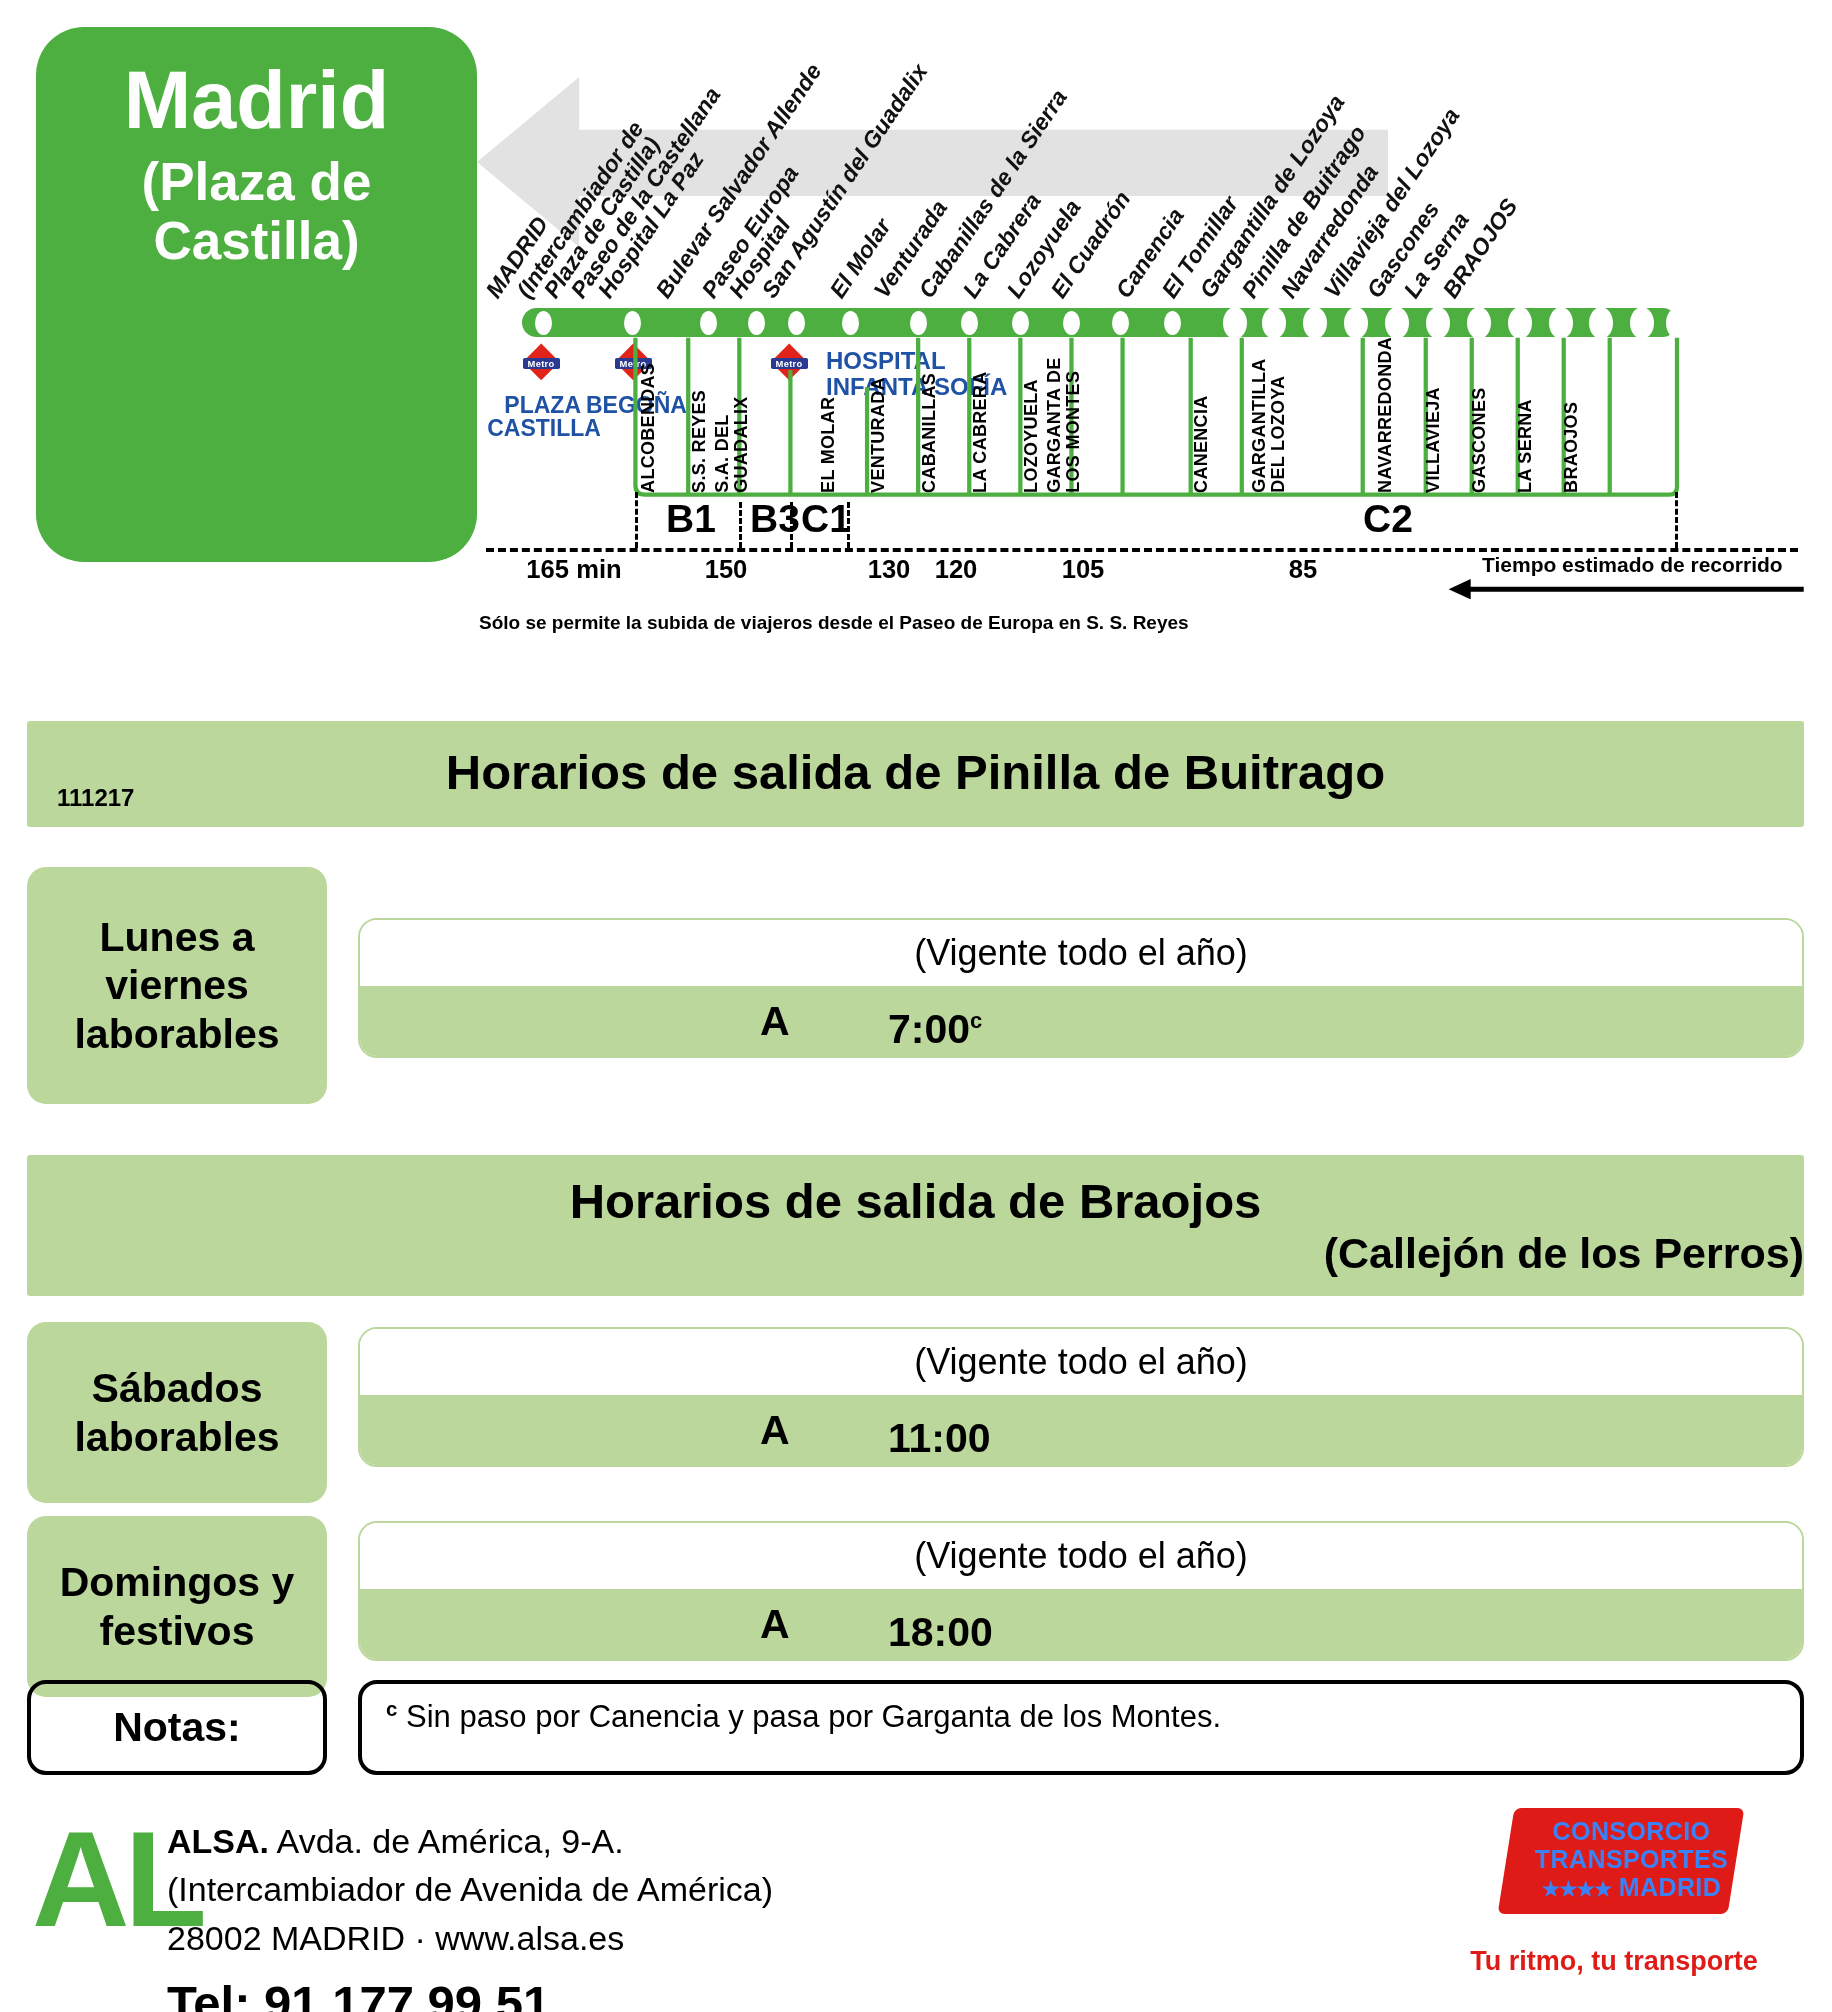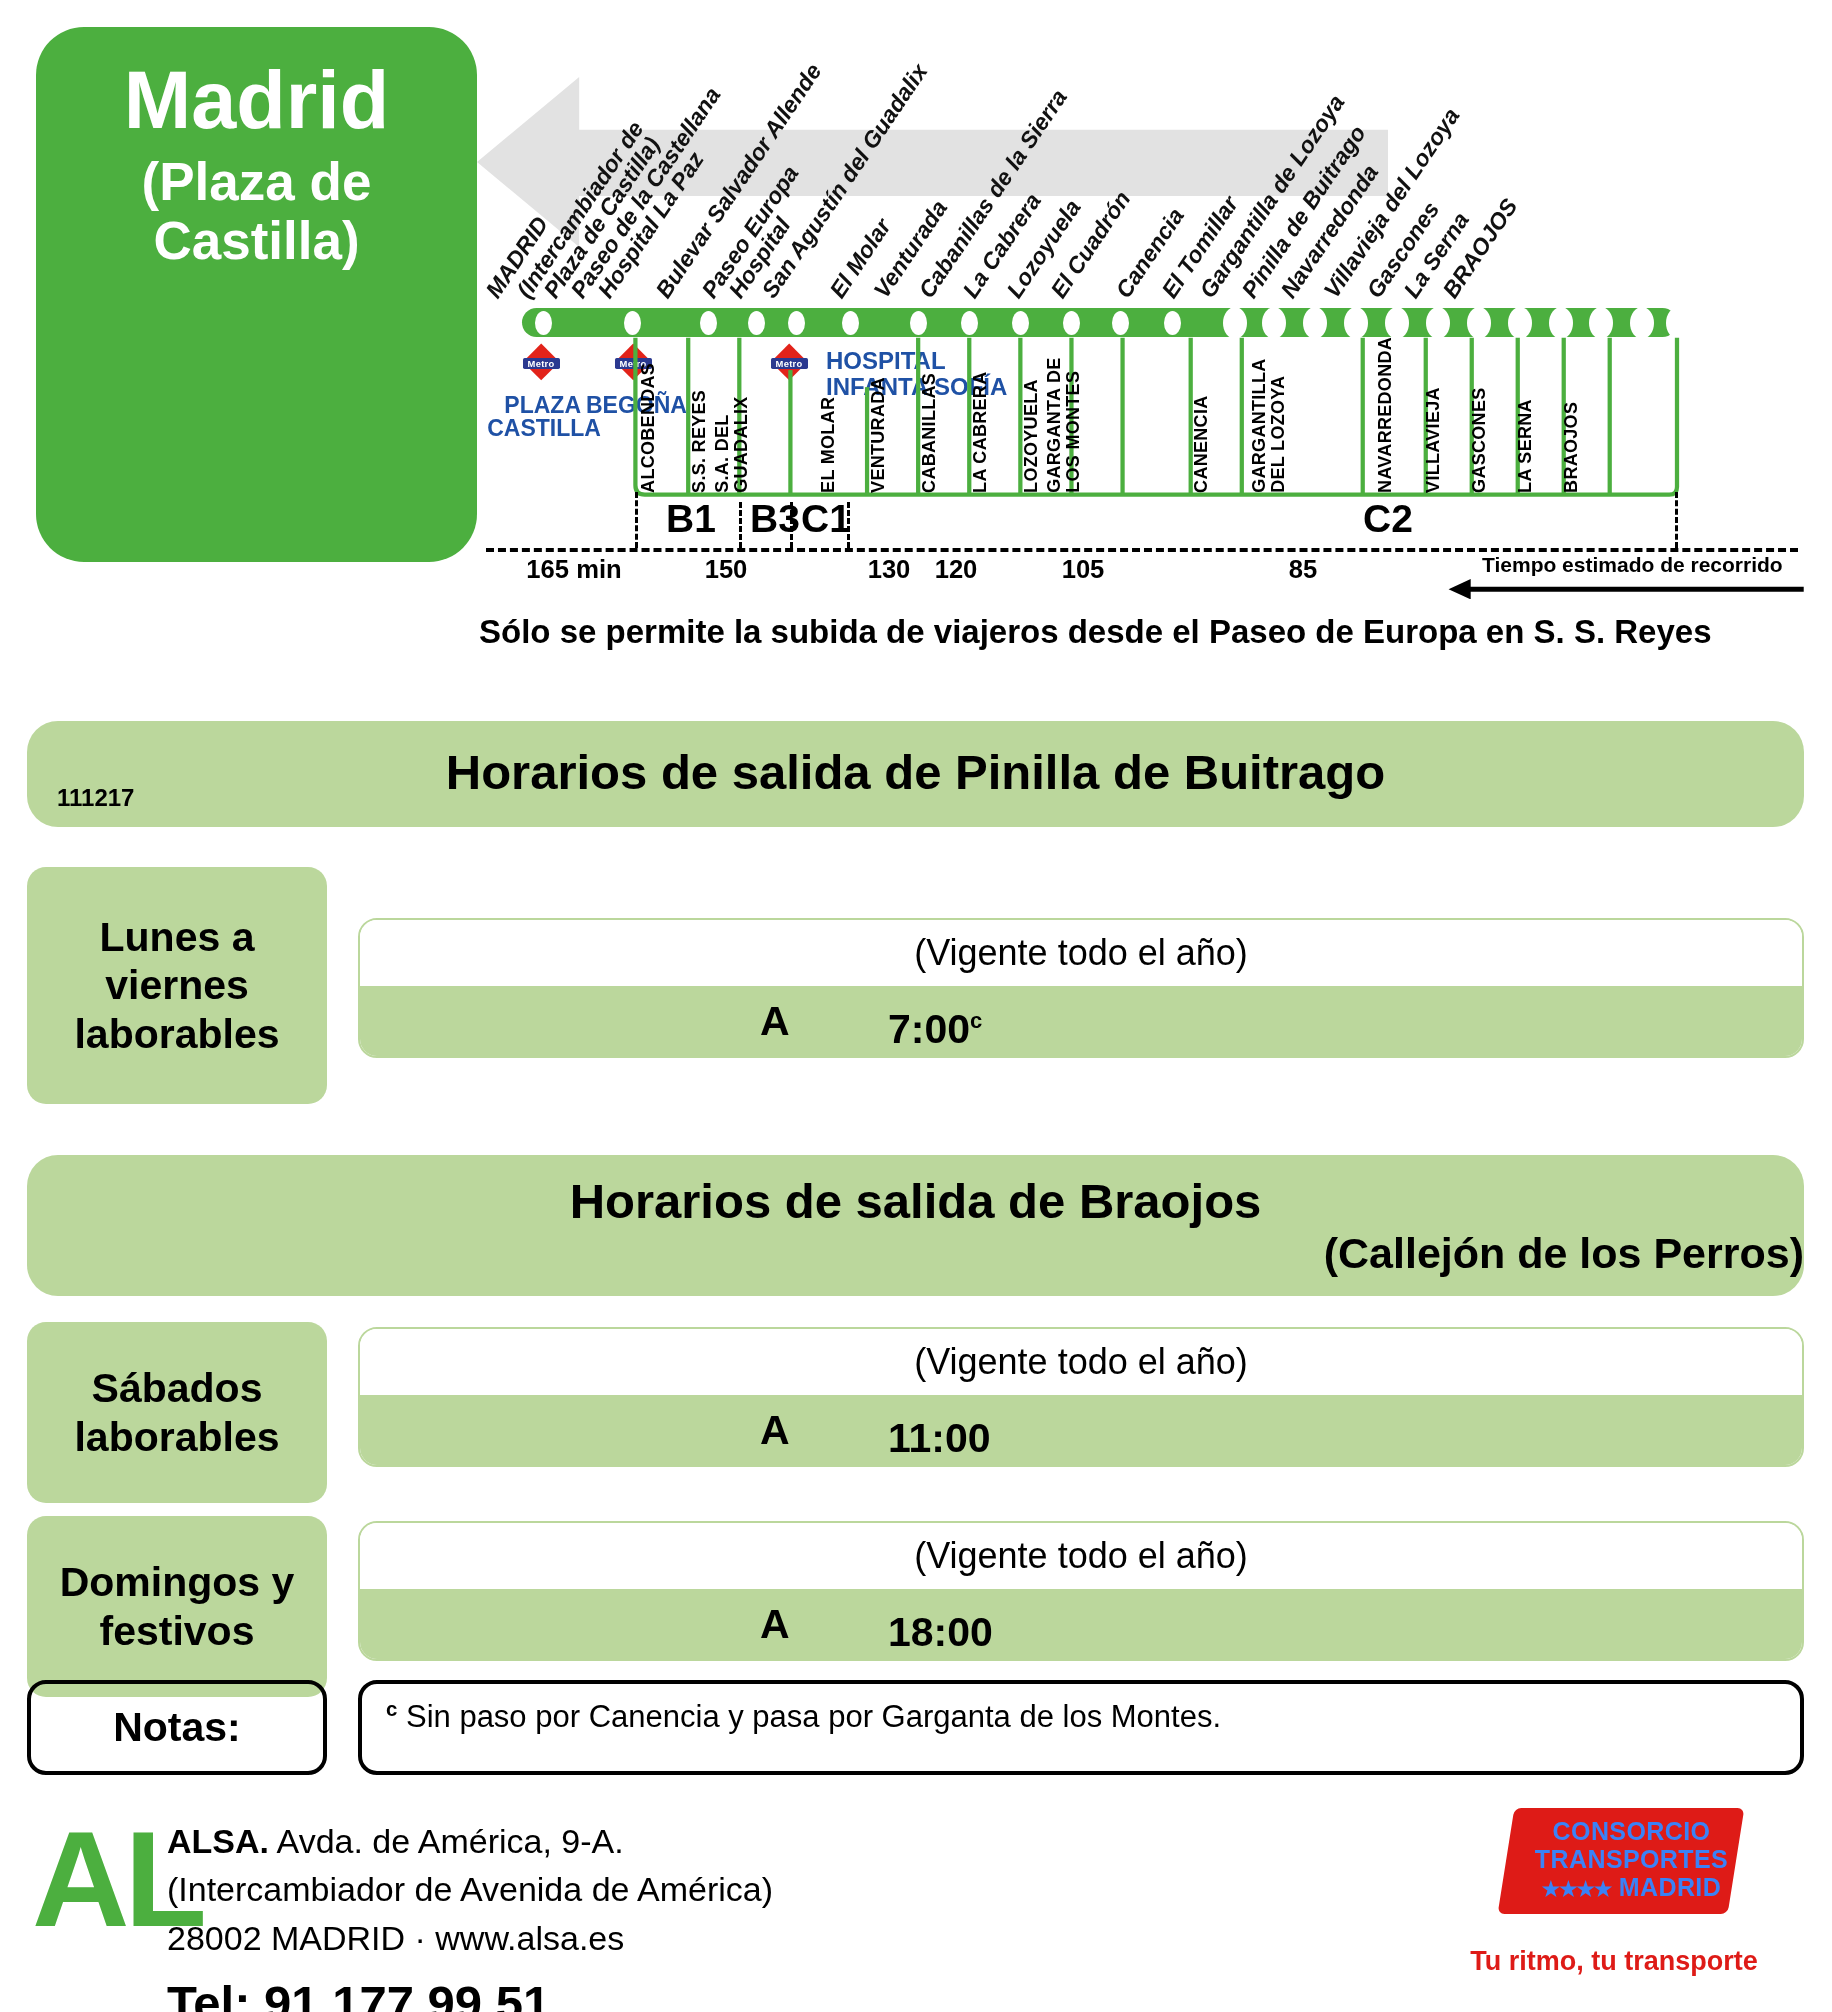--- a/index.html
+++ b/index.html
@@ -204,32 +204,32 @@
     font-weight: bold;
     color: #000;
     white-space: nowrap;
   }
 
   #note-subida {
     position: absolute;
     left: 479px; top: 610px;
     width: 1278px;
     font-weight: bold;
-    font-size: 33px;
+    font-size: 19px;
     line-height: 1.35;
     color: #000;
   }
 
   
   .section-header {
     position: absolute;
     left: 27px;
     width: 1777px;
     background: #BBD79C;
-    border-radius: 31px;
+    border-radius: 3px;
     box-sizing: border-box;
     text-align: center;
     color: #000;
   }
   .section-header .sh-title {
     font-weight: bold;
     font-size: 49px;
     line-height: 1.12;
   }
   .section-header .sh-sub {

